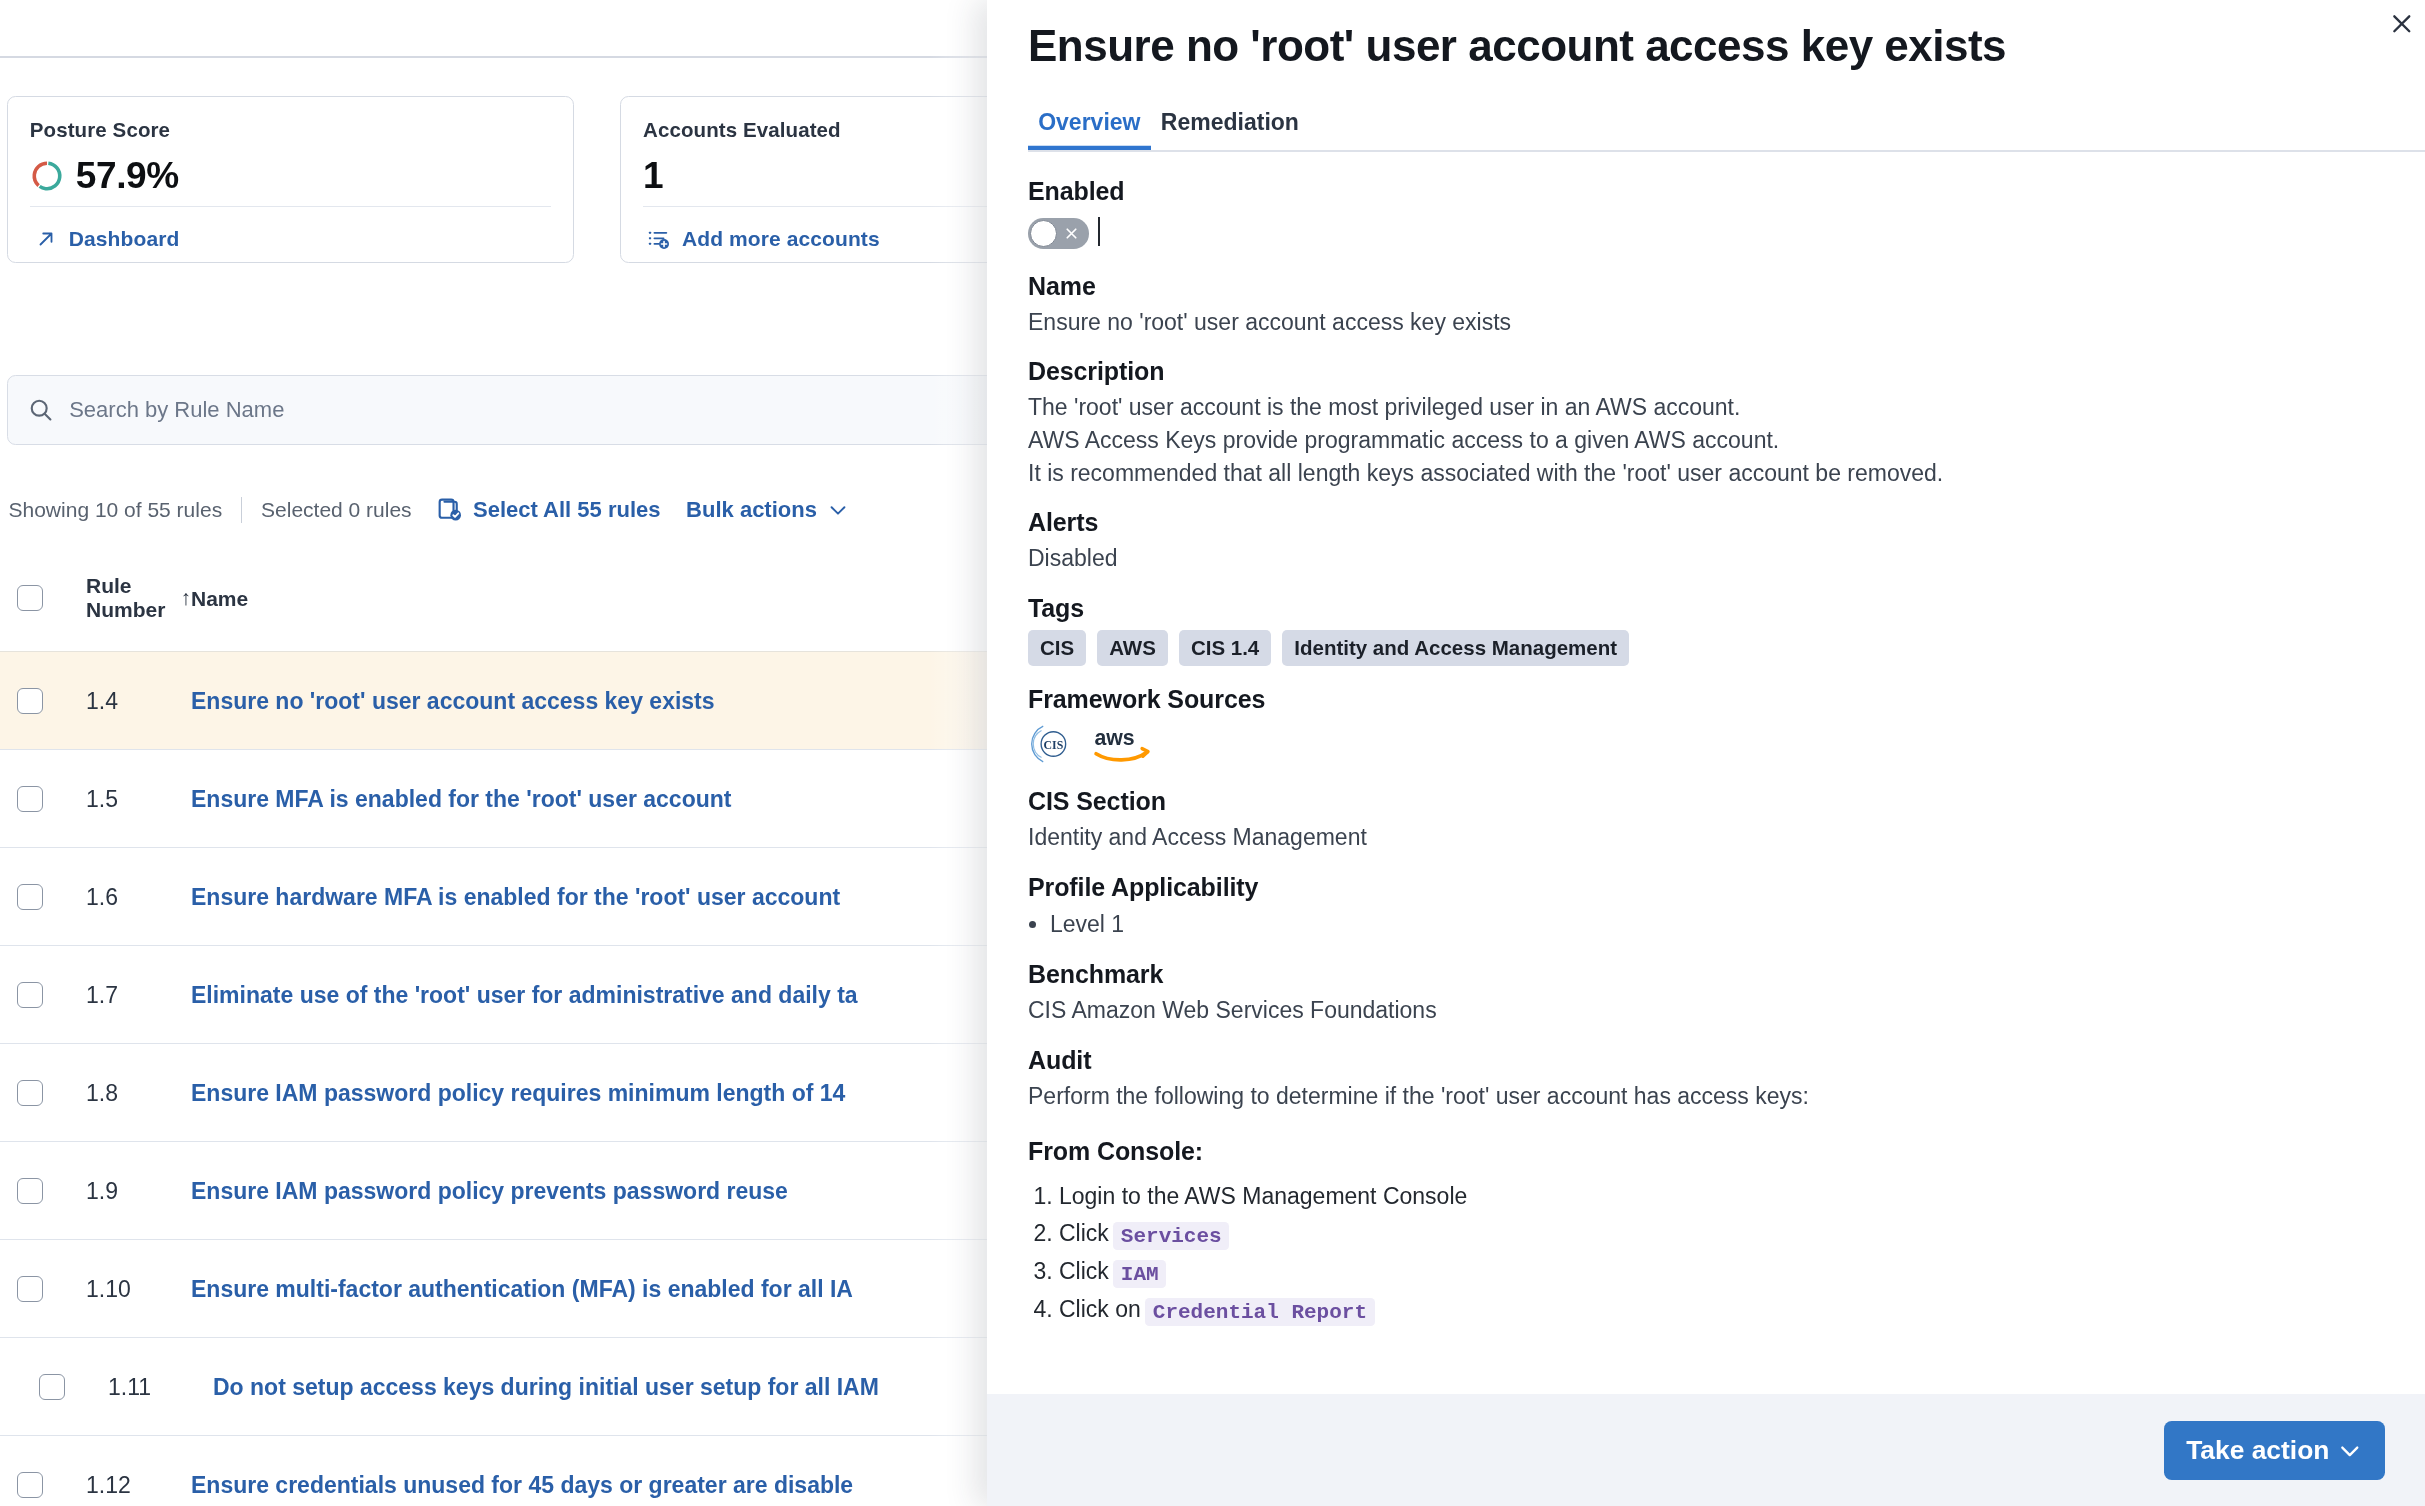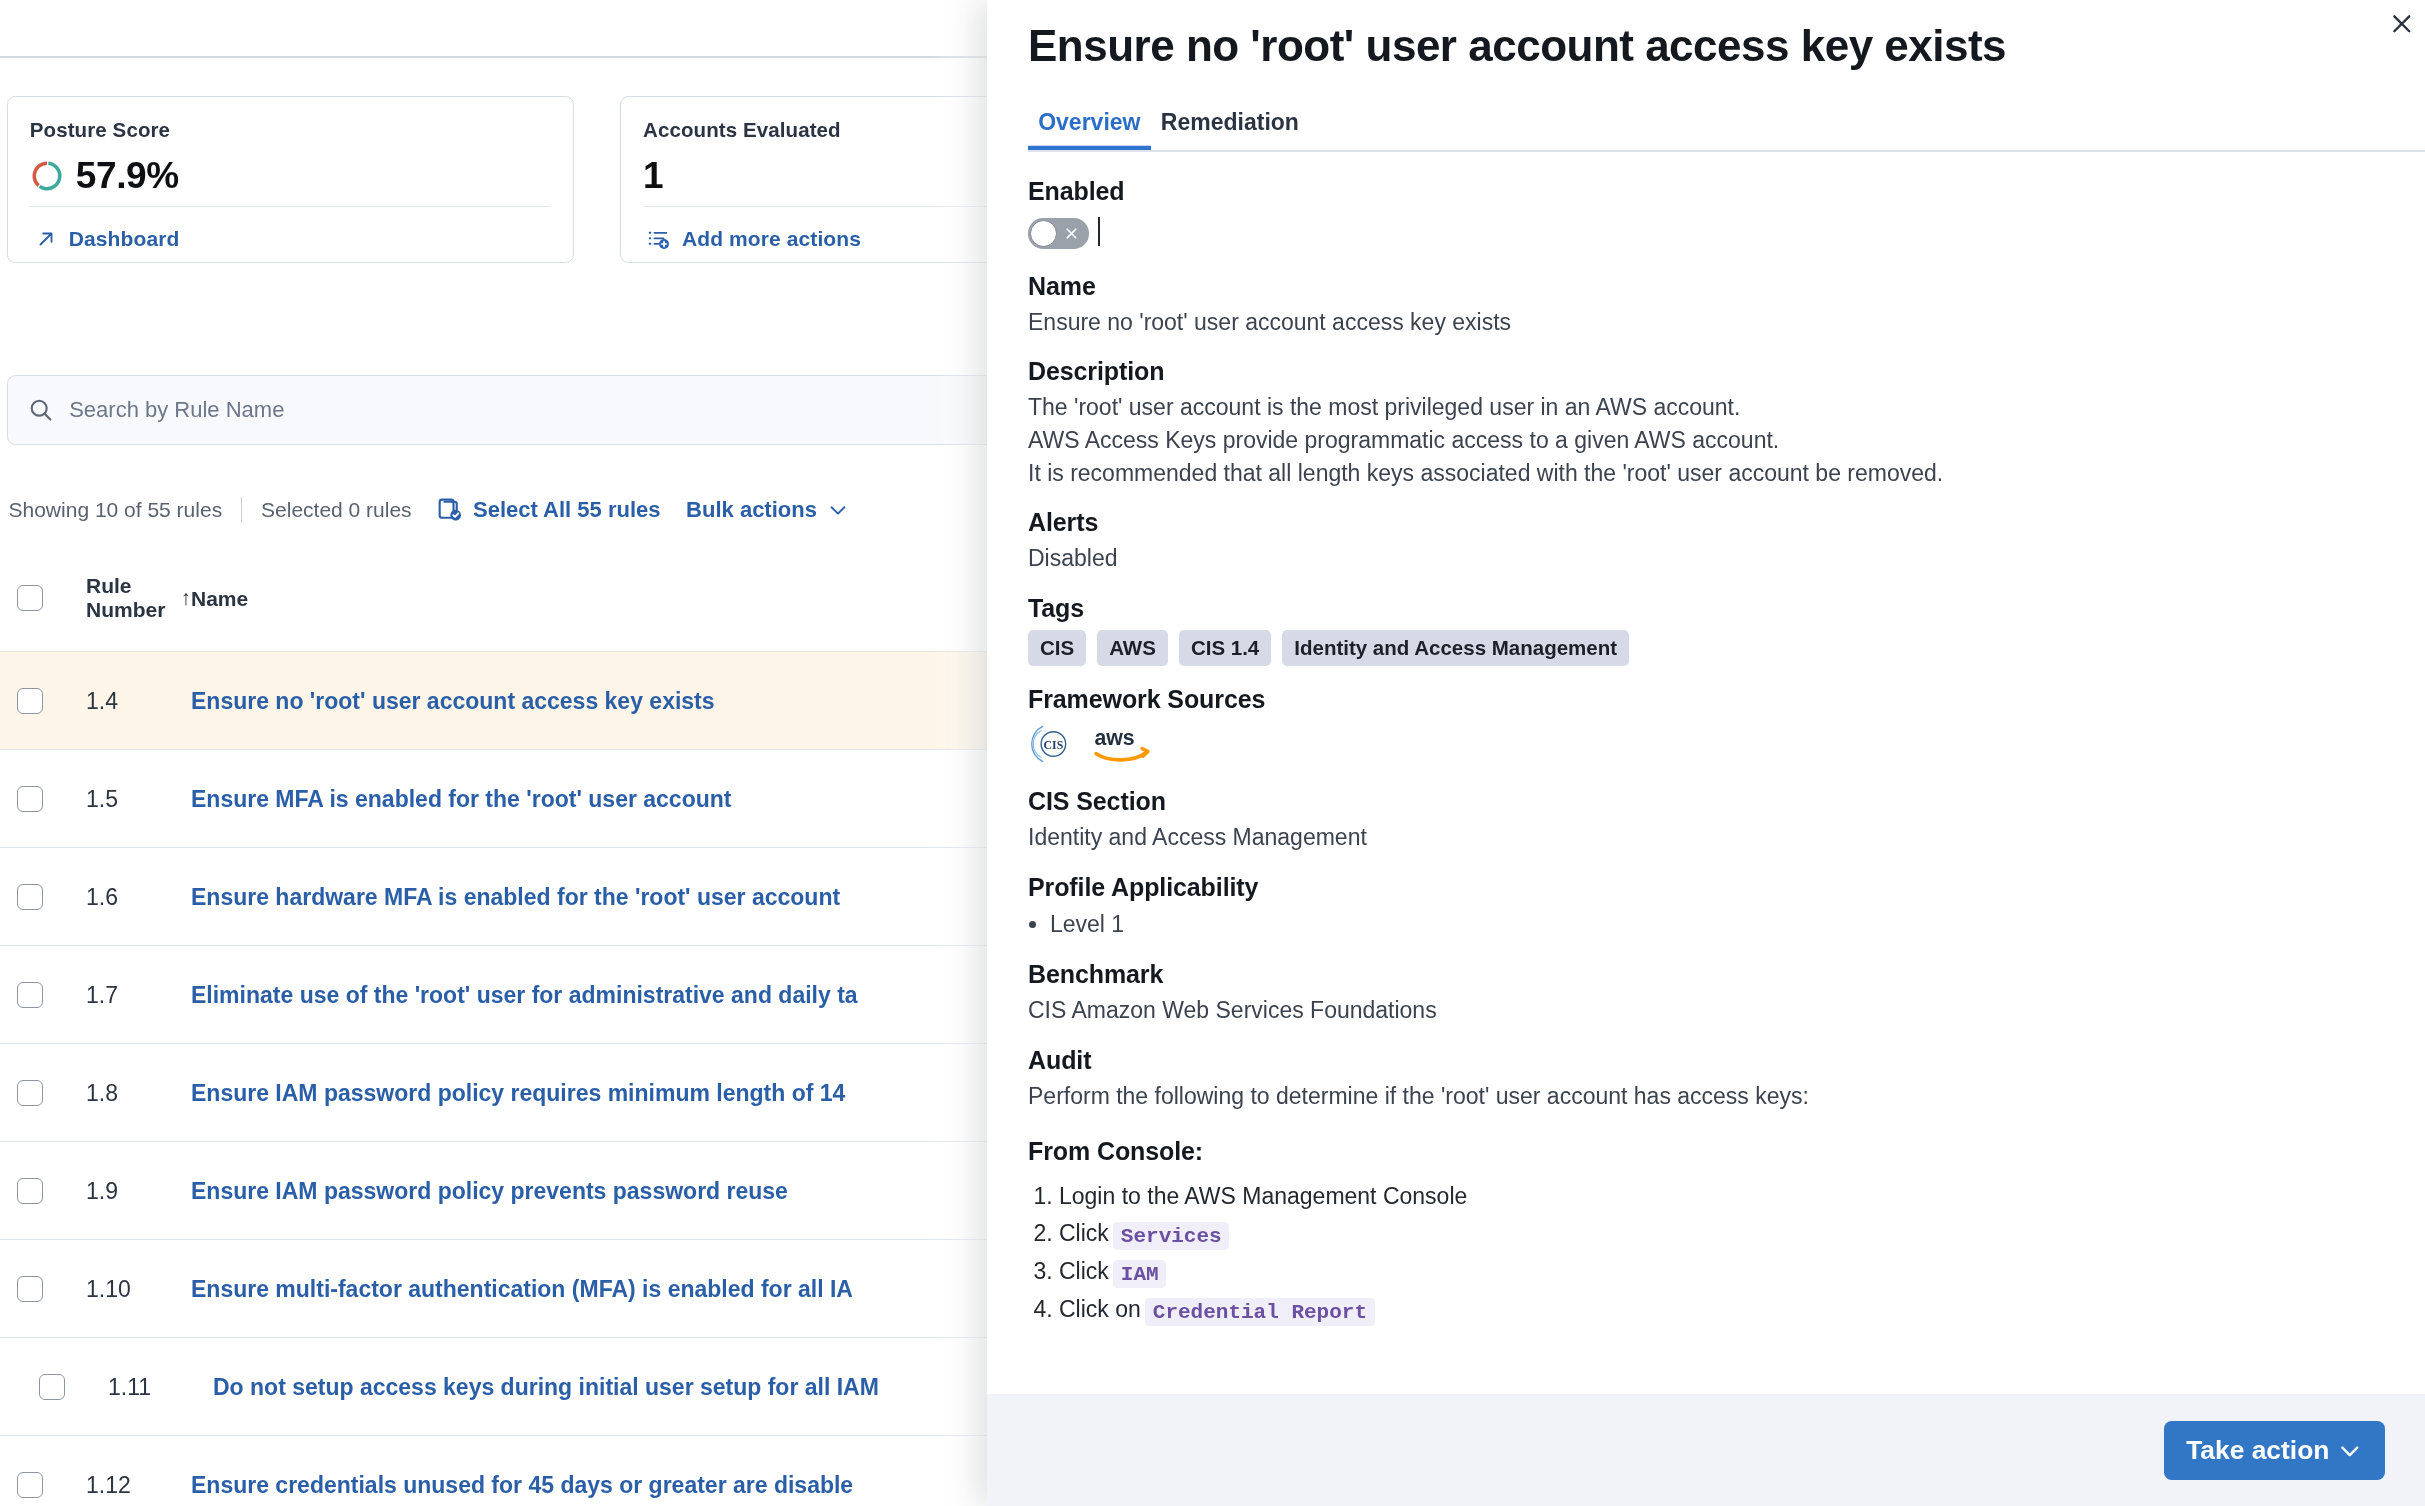--- a/index.html
+++ b/index.html
@@ -203,21 +203,21 @@
               <rect x="1" y="4" width="2.4" height="2.4" rx=".6"></rect>
               <rect x="1" y="10" width="2.4" height="2.4" rx=".6"></rect>
               <rect x="1" y="16" width="2.4" height="2.4" rx=".6"></rect>
               <rect x="6" y="4.3" width="15" height="2" rx="1"></rect>
               <rect x="6" y="10.3" width="12" height="2" rx="1"></rect>
               <rect x="6" y="16.3" width="7" height="2" rx="1"></rect>
             </g>
             <circle cx="17.5" cy="17.5" r="5.4" fill="#2a5fa8"></circle>
             <path d="M17.5 14.7v5.6 M14.7 17.5h5.6" stroke="#ffffff" stroke-width="1.8" stroke-linecap="round"></path>
           </svg>
-          <span>Add more actions</span>
+          <span>Add more accounts</span>
         </div>
       </div>
     </div>
 
     <div class="searchbar">
       <svg width="25.6" height="25.6" viewBox="0 0 24 24">
         <circle cx="10.5" cy="10.5" r="7" fill="none" stroke="#5c6675" stroke-width="2"></circle>
         <path d="M15.6 15.6 L21 21" stroke="#5c6675" stroke-width="2" stroke-linecap="round"></path>
       </svg>
       <span class="ph">Search by Rule Name</span>

